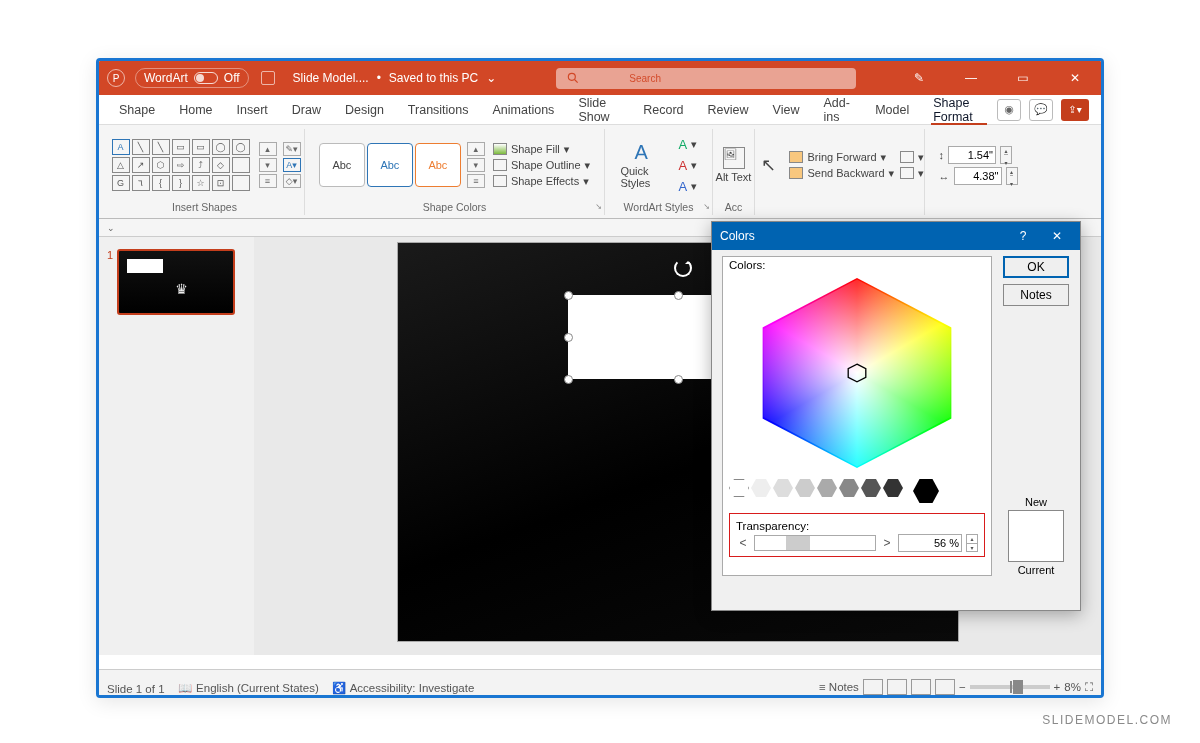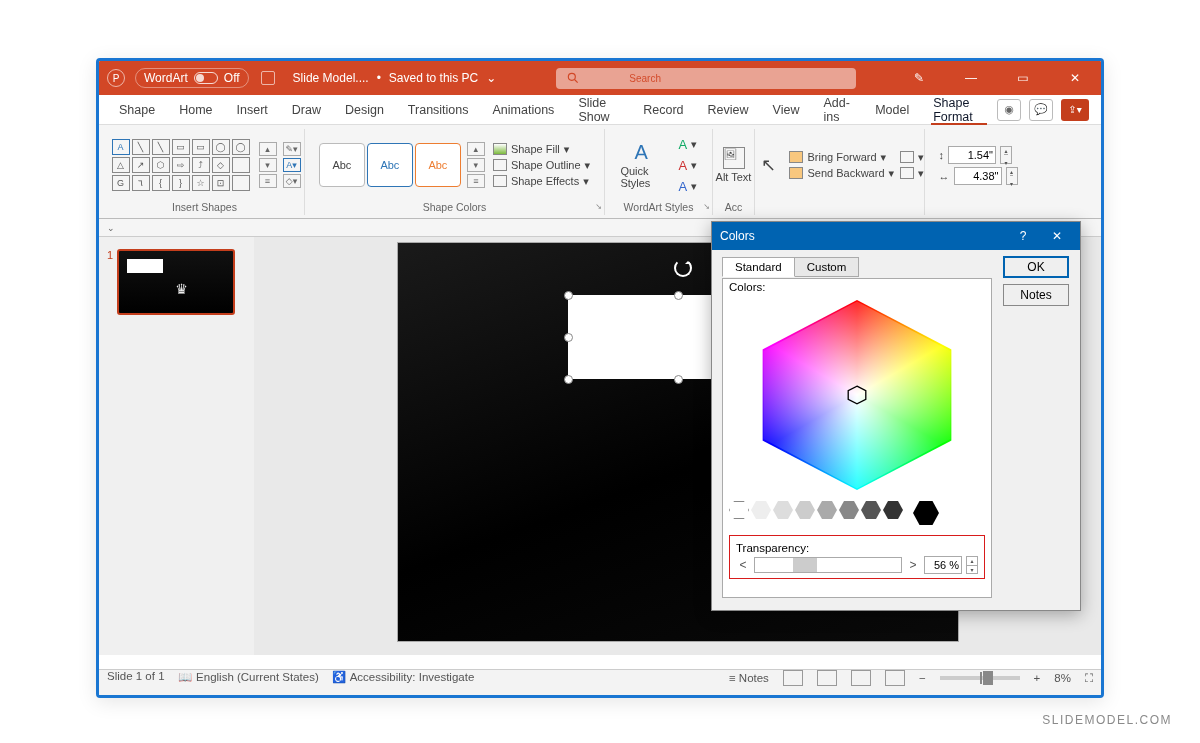--- a/index.html
+++ b/index.html
@@ -81,33 +81,33 @@
 .clabel{font-size:11.5px;margin:2px 0 2px 0;display:block;}
 .hex-area{width:220px;height:200px;margin:0 auto;position:relative;display:flex;align-items:center;justify-content:center;}
 .hex-area svg{width:100%;height:100%;}
 .grays{display:flex;gap:2px;margin-top:6px;}
 .grays .g{width:20px;height:18px;clip-path:polygon(25% 0,75% 0,100% 50%,75% 100%,25% 100%,0 50%);}
 .transp-box{border:1.5px solid #d81b1b;padding:4px 6px;margin-top:10px;}
 .tslider{display:flex;align-items:center;gap:4px;margin-top:2px;}
 .tslider .trk{position:relative;flex:1;height:16px;border:1px solid #aaa;background:#fff;}
 .tslider .ar{width:14px;text-align:center;color:#555;}
 .tslider .thm{position:absolute;left:26%;top:0;bottom:0;width:24px;background:#ccc;}
-.tinput{width:38px;height:18px;border:1px solid #aaa;font-size:11px;text-align:right;padding-right:2px;}
+.tinput{width:64px;height:18px;border:1px solid #aaa;font-size:11px;text-align:right;padding-right:2px;}
 .spin{width:12px;height:18px;border:1px solid #aaa;display:flex;flex-direction:column;font-size:6px;color:#555;}
 .spin div{flex:1;display:flex;align-items:center;justify-content:center;border-bottom:1px solid #aaa;}
 .spin div:last-child{border:none;}
 .dlg-right{width:68px;display:flex;flex-direction:column;align-items:center;gap:6px;}
 .dbtn{width:66px;height:22px;border:1px solid #888;background:#efefef;font-size:12px;display:flex;align-items:center;justify-content:center;cursor:pointer;}
 .dbtn.ok{border:2px solid #0063b1;}
 .newcur{margin-top:auto;text-align:center;font-size:11px;}
 .newcur .sw{width:56px;height:52px;border:1px solid #888;background:#fff;margin:2px 0;}
 
 
-.status{position:absolute;left:0;right:0;bottom:0;height:26px;background:#f3f3f3;border-top:1px solid #ccc;display:flex;align-items:flex-start;font-size:11.5px;color:#555;padding:0 8px;gap:14px;}
-.status .r{margin-left:auto;display:flex;align-items:center;gap:14px;}
+.status{position:absolute;left:0;right:0;bottom:0;height:26px;background:#f3f3f3;border-top:1px solid #ccc;display:flex;align-items:flex-end;font-size:11.5px;color:#555;padding:0 8px;gap:14px;}
+.status .r{margin-left:auto;display:flex;align-items:center;gap:4px;}
 .vbtn{width:20px;height:16px;border:1px solid #999;display:inline-block;}
 .zslider{width:80px;height:4px;background:#ccc;position:relative;}
 .zslider::before{content:"";position:absolute;left:50%;top:-4px;width:2px;height:12px;background:#888;}
 .zslider .zt{position:absolute;left:54%;top:-5px;width:10px;height:14px;background:#888;}
 
 .watermark{position:absolute;right:28px;bottom:16px;font-size:12px;letter-spacing:1.5px;color:#8a8a8a;}
 .launcher{font-size:8px;color:#888;align-self:flex-end;margin-bottom:2px;margin-left:2px;}
 </style>
 </head>
 <body>
@@ -318,24 +318,20 @@
   <div class="dlg">
     <div class="dlg-title">
       <span>Colors</span>
       <div class="sp">
         <div class="tbn">?</div>
         <div class="tbn">✕</div>
       </div>
     </div>
     <div class="dlg-body">
       <div class="dlg-left">
-        <div class="dlg-tabs">
-          <div class="dlg-tab on">Standard</div>
-          <div class="dlg-tab">Custom</div>
-        </div>
         <div class="dlg-panel">
           <span class="clabel">Colors:</span>
           <div class="hex-area">
             <svg viewBox="0 0 200 180">
               <defs>
                 <radialGradient id="ring" cx="50%" cy="50%" r="60%">
                   <stop offset="0%" stop-color="#ffffff"></stop>
                   <stop offset="100%" stop-color="rgba(255,255,255,0)"></stop>
                 </radialGradient>
               </defs>
@@ -371,20 +367,25 @@
                   <div>▴</div>
                   <div>▾</div>
                 </div>
             </div>
           </div>
         </div>
       </div>
       <div class="dlg-right">
         <div class="dbtn ok">OK</div>
         <div class="dbtn">Notes</div>
+        <div class="newcur">
+          <div>New</div>
+          <div class="sw"></div>
+          <div>Current</div>
+        </div>
       </div>
     </div>
   </div>
 
   <div class="status">
     <span>Slide 1 of 1</span>
     <span>📖 <span>English (Current States)</span></span>
     <span>♿ <span>Accessibility: Investigate</span></span>
     <div class="r">
       <span>≡ <span>Notes</span></span>

